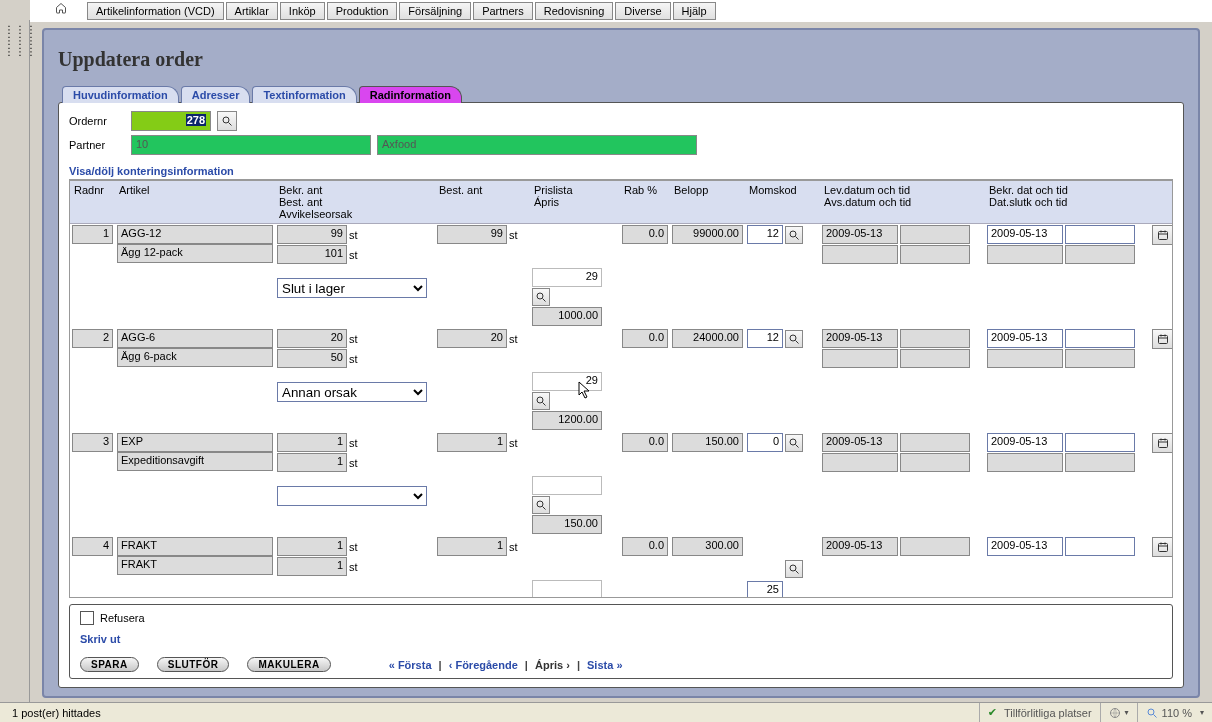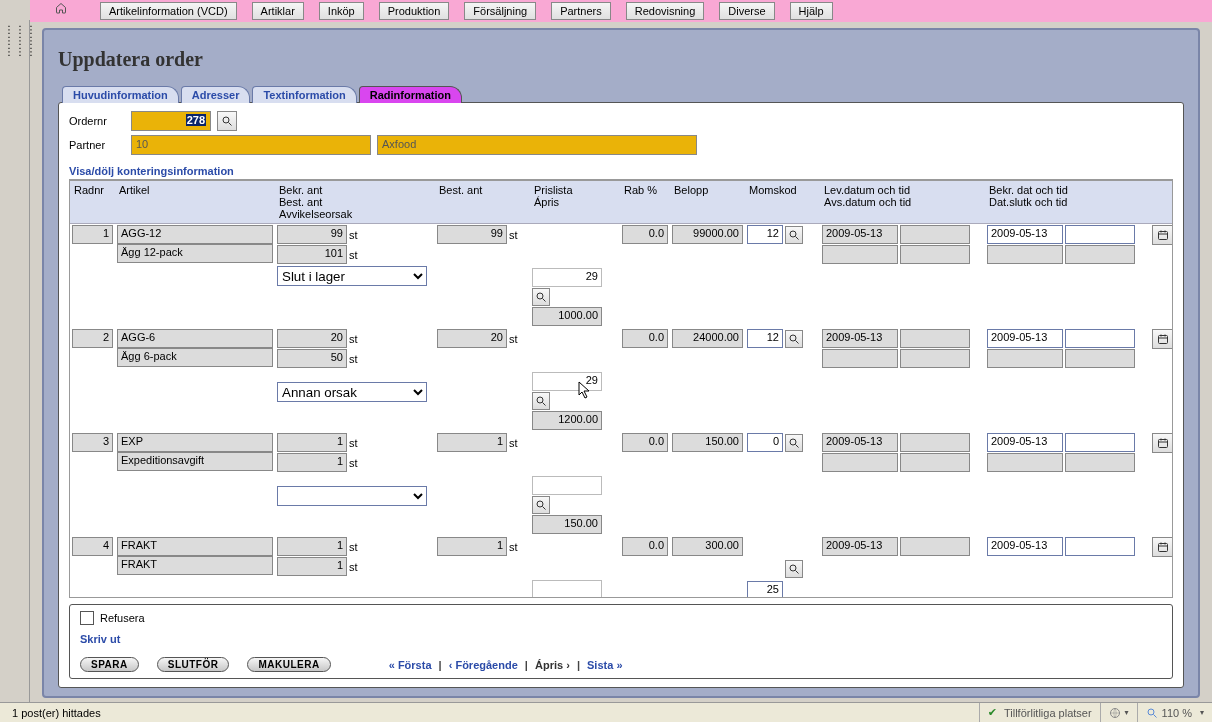--- a/index.html
+++ b/index.html
@@ -7,40 +7,40 @@
 body { background: #d4d0c8; width: 1212px; height: 722px; overflow: hidden; position: relative; }
 
 
 .left-bar { position: absolute; left: 0; top: 20px; bottom: 20px; width: 30px; background: #d4d0c8; border-right: 1px solid #999; }
 .left-bar .grip { margin: 4px; font-size: 10px; letter-spacing: 1px; }
 
 
 .main-area { position: absolute; left: 30px; top: 0; right: 0; bottom: 20px; display: flex; flex-direction: column; }
 
 
-.menu-bar { display: flex; padding: 2px 25px; background: #f9a8d4; gap: 13px; }
+.menu-bar { display: flex; padding: 2px 25px; background: #ffffff; gap: 0; }
 .menu-btn { background: linear-gradient(#f5f5f5,#e0e0e0); border: 1px solid #888; padding: 2px 8px; font-size: 11px; cursor: pointer; margin-right: 2px; }
 
 
 .content-panel { flex: 1; margin: 6px 12px 4px 12px; background: #a4adc8; border: 2px solid #7a85a8; border-radius: 4px; position: relative; overflow: hidden; }
 .inner-pad { padding: 14px 14px 8px 14px; height: 100%; display: flex; flex-direction: column; }
 h1.page-title { font-family: Georgia, serif; font-size: 20px; font-weight: bold; margin: 4px 0 14px 0; color: #333; }
 
 
 .tab-row { display: flex; position: relative; z-index: 2; margin-left: 4px; }
 .tab { padding: 2px 10px; border: 1px solid #748; border-bottom: none; margin-right: 2px; font-weight: bold; font-size: 11px; cursor: pointer; border-radius: 4px 12px 0 0; position: relative; top: 1px; }
 .tab.inactive { background: #d8def0; color: #2b4ba8; border-color: #6a7aa8; }
 .tab.active { background: #d946ef; color: #000; border-color: #555; z-index: 3; }
 .tab-body { flex: 1; background: #fff; border: 1px solid #555; border-radius: 3px; padding: 8px 10px; overflow: hidden; display: flex; flex-direction: column; }
 
 
 .form-row { display: flex; align-items: center; margin-bottom: 4px; gap: 6px; }
 .form-row label { width: 56px; }
-.text-input { background: #eab308; border: 1px solid #888; padding: 2px 4px; height: 20px; color: #555; }
-.ordernr-input { width: 80px; text-align: right; background: #eab308; color: #000; font-weight: bold; }
+.text-input { background: #22c55e; border: 1px solid #888; padding: 2px 4px; height: 20px; color: #555; }
+.ordernr-input { width: 80px; text-align: right; background: #84cc16; color: #000; font-weight: bold; }
 .ordernr-input .sel { background: #0a246a; color: #fff; padding: 0 1px; }
 .lookup-btn { width: 20px; height: 20px; background: linear-gradient(#f8f8f8,#ddd); border: 1px solid #888; cursor: pointer; display: inline-flex; align-items: center; justify-content: center; }
 select.combo { height: 20px; border: 1px solid #888; background: #eee; color: #888; }
 
 
 .section-link { color: #2b4ba8; font-weight: bold; padding: 6px 0 2px 0; display: block; border-bottom: 1px solid #999; margin-bottom: 0; }
 
 
 .grid-scroll { flex: 1; overflow: hidden; border: 1px solid #999; position: relative; background: #fff; }
 .grid-inner { position: absolute; inset: 0; overflow-y: scroll; overflow-x: hidden; }
@@ -187,21 +187,21 @@
     </td>
     <td>
       <div class="row-sub">
                         <div class="cell-input num" style="width:70px;">99</div>
                         <span class="unit">st</span>
                       </div>
       <div class="row-sub">
                         <div class="cell-input num" style="width:70px;">101</div>
                         <span class="unit">st</span>
                       </div>
-      <div class="row-sub" style="margin-top:2px;">
+      <div class="row-sub" style="margin-top:14px;">
                         <select class="avv-select"><option>Slut i lager</option></select>
                       </div>
     </td>
     <td>
       <div class="row-sub">
                         <div class="cell-input num" style="width:70px;">99</div>
                         <span class="unit">st</span>
                       </div>
     </td>
     <td>

